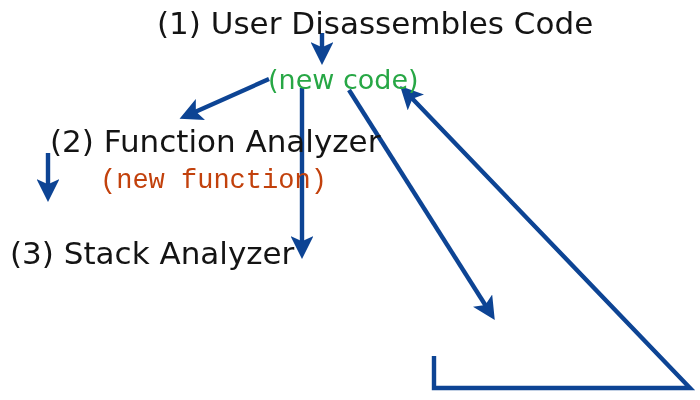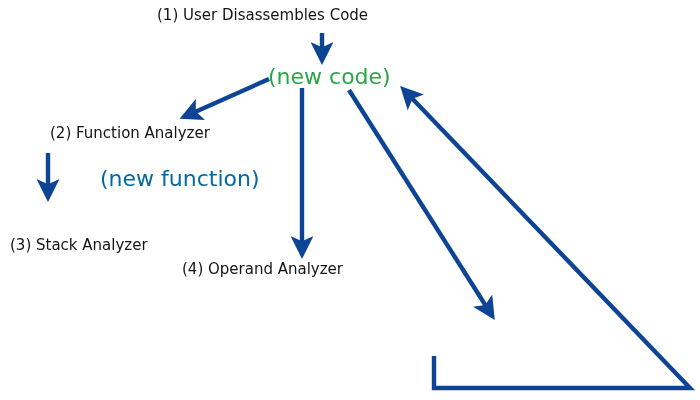--- a/index.html
+++ b/index.html
@@ -22,35 +22,36 @@
     position: absolute;
     left: 0;
     top: 0;
     width: 700px;
     height: 400px;
   }
   .node {
     position: absolute;
     white-space: nowrap;
     color: #141414;
-    font-size: 15px;
+    font-size: 31px;
     font-family: "DejaVu Sans", sans-serif;
     line-height: 1;
   }
   .annotation {
     position: absolute;
     white-space: nowrap;
     color: #27a745;
-    font-size: 22px;
+    font-size: 27px;
     font-family: "DejaVu Sans", sans-serif;
     line-height: 1;
     text-align: right;
   }
   .annotation.dark-green {
-    color: #0369a1;
+    color: #c2410c;
+    font-family: Liberation Mono, monospace;
   }
   #node-user-disassembles { left: 157px; top: 8px; }
   #node-function-analyzer { left: 2px; top: 126px; margin-left: 48px; }
   #node-stack-analyzer    { left: 10px; top: 206px; margin-top: 32px; }
   #node-operand-analyzer  { left: 182px; top: 262px; }
   #node-data-reference-analyzer { left: 283px; top: 328px; }
   #annot-new-code     { left: 268px; top: 66px; }
   #annot-new-function { left: 100px; top: 168px; }
 </style>
 </head>
@@ -80,20 +81,19 @@
       <path d="M 434 356 L 434 388 L 690 388 L 405 91" stroke-linejoin="miter" marker-end="url(#arrowhead)"></path>
     </g>
   </svg>
 
   <div class="node" id="node-user-disassembles">(1) User Disassembles Code</div>
 
   <div class="node" id="node-function-analyzer">(2) Function Analyzer</div>
 
   <div class="node" id="node-stack-analyzer">(3) Stack Analyzer</div>
 
-  <div class="node" id="node-operand-analyzer">(4) Operand Analyzer</div>
 
 
   <div class="annotation" id="annot-new-code">(new code)</div>
 
   <div class="annotation dark-green" id="annot-new-function">(new function)</div>
 
 </div>
 
 </body></html>

